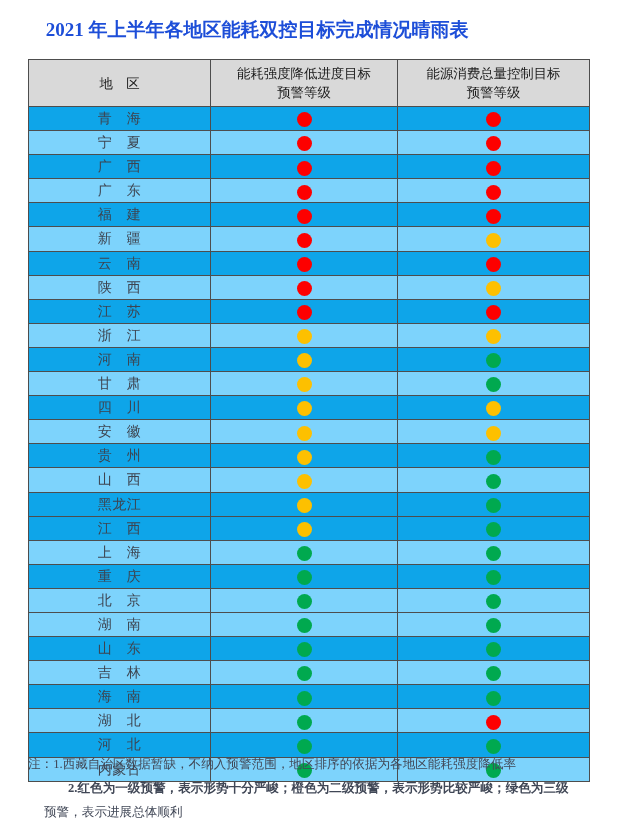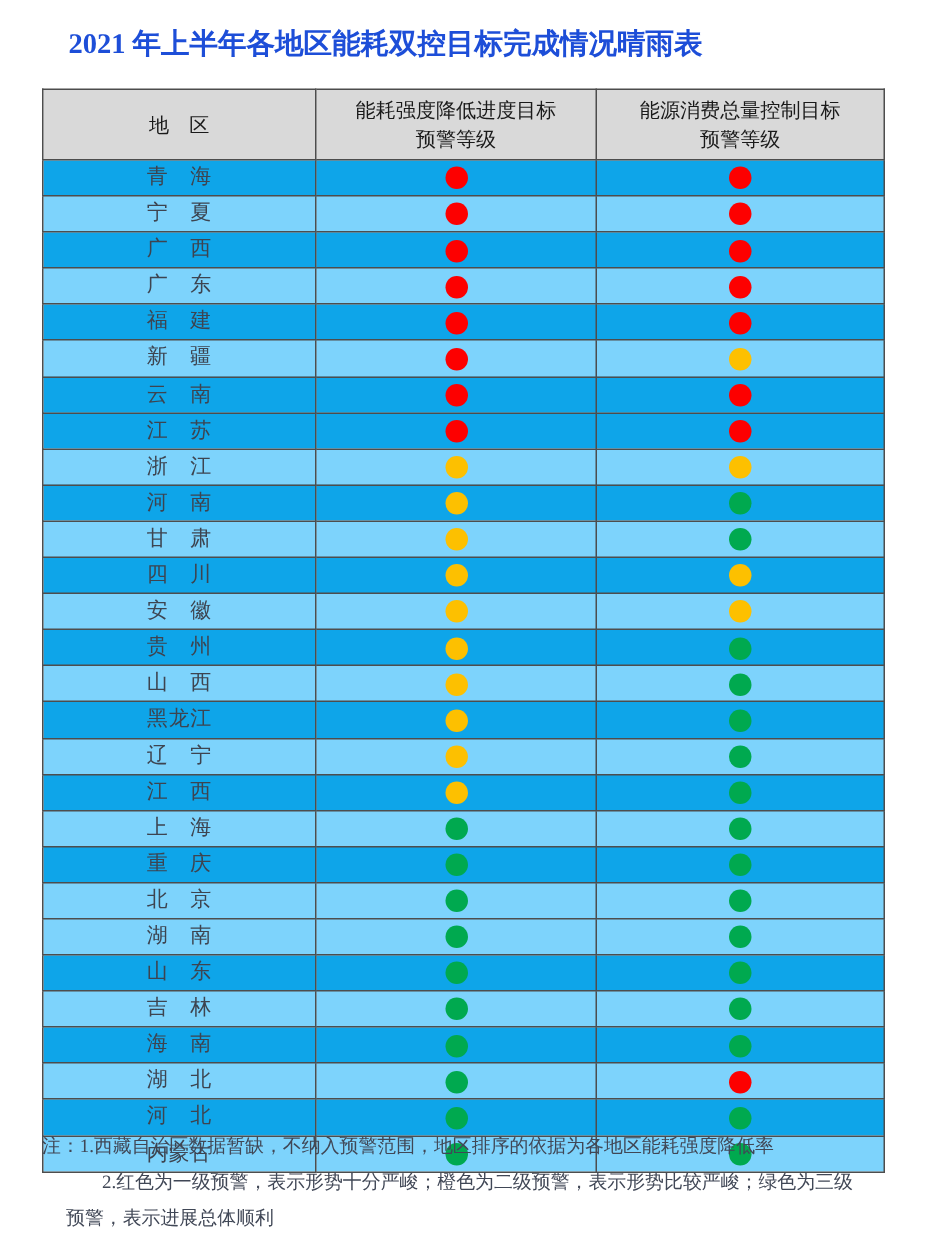--- a/index.html
+++ b/index.html
@@ -107,21 +107,21 @@
   .notes {
     position: absolute;
     left: 28px;
     top: 752px;
     width: 565px;
     font-size: 12.6px;
     line-height: 24px;
     color: #404756;
   }
   .note-line { white-space: nowrap; }
-  .note-line.indent1 { padding-left: 40px; }
+  .note-line.indent1 { padding-left: 40px; font-weight: bold; }
   .note-line.indent2 { padding-left: 16px; }
 </style>
 </head>
 <body>
 
 <div class="page">
 
   <div class="title">2021 年上半年各地区能耗双控目标完成情况晴雨表</div>
 
   <div class="table-wrap">
@@ -175,20 +175,25 @@
           <tr class="even">
             <td class="region">新　疆</td>
             <td class="dotcell"><span class="dot red"></span></td>
             <td class="dotcell"><span class="dot orange"></span></td>
           </tr>
           <tr class="odd">
             <td class="region">云　南</td>
             <td class="dotcell"><span class="dot red"></span></td>
             <td class="dotcell"><span class="dot red"></span></td>
           </tr>
+          <tr class="even">
+            <td class="region">陕　西</td>
+            <td class="dotcell"><span class="dot red"></span></td>
+            <td class="dotcell"><span class="dot orange"></span></td>
+          </tr>
           <tr class="odd">
             <td class="region">江　苏</td>
             <td class="dotcell"><span class="dot red"></span></td>
             <td class="dotcell"><span class="dot red"></span></td>
           </tr>
           <tr class="even">
             <td class="region">浙　江</td>
             <td class="dotcell"><span class="dot orange"></span></td>
             <td class="dotcell"><span class="dot orange"></span></td>
           </tr>
@@ -217,25 +222,20 @@
             <td class="dotcell"><span class="dot orange"></span></td>
             <td class="dotcell"><span class="dot green"></span></td>
           </tr>
           <tr class="even">
             <td class="region">山　西</td>
             <td class="dotcell"><span class="dot orange"></span></td>
             <td class="dotcell"><span class="dot green"></span></td>
           </tr>
           <tr class="odd">
             <td class="region">黑龙江</td>
-            <td class="dotcell"><span class="dot orange"></span></td>
-            <td class="dotcell"><span class="dot green"></span></td>
-          </tr>
-          <tr class="even">
-            <td class="region">辽　宁</td>
             <td class="dotcell"><span class="dot orange"></span></td>
             <td class="dotcell"><span class="dot green"></span></td>
           </tr>
           <tr class="odd">
             <td class="region">江　西</td>
             <td class="dotcell"><span class="dot orange"></span></td>
             <td class="dotcell"><span class="dot green"></span></td>
           </tr>
           <tr class="even">
             <td class="region">上　海</td>

